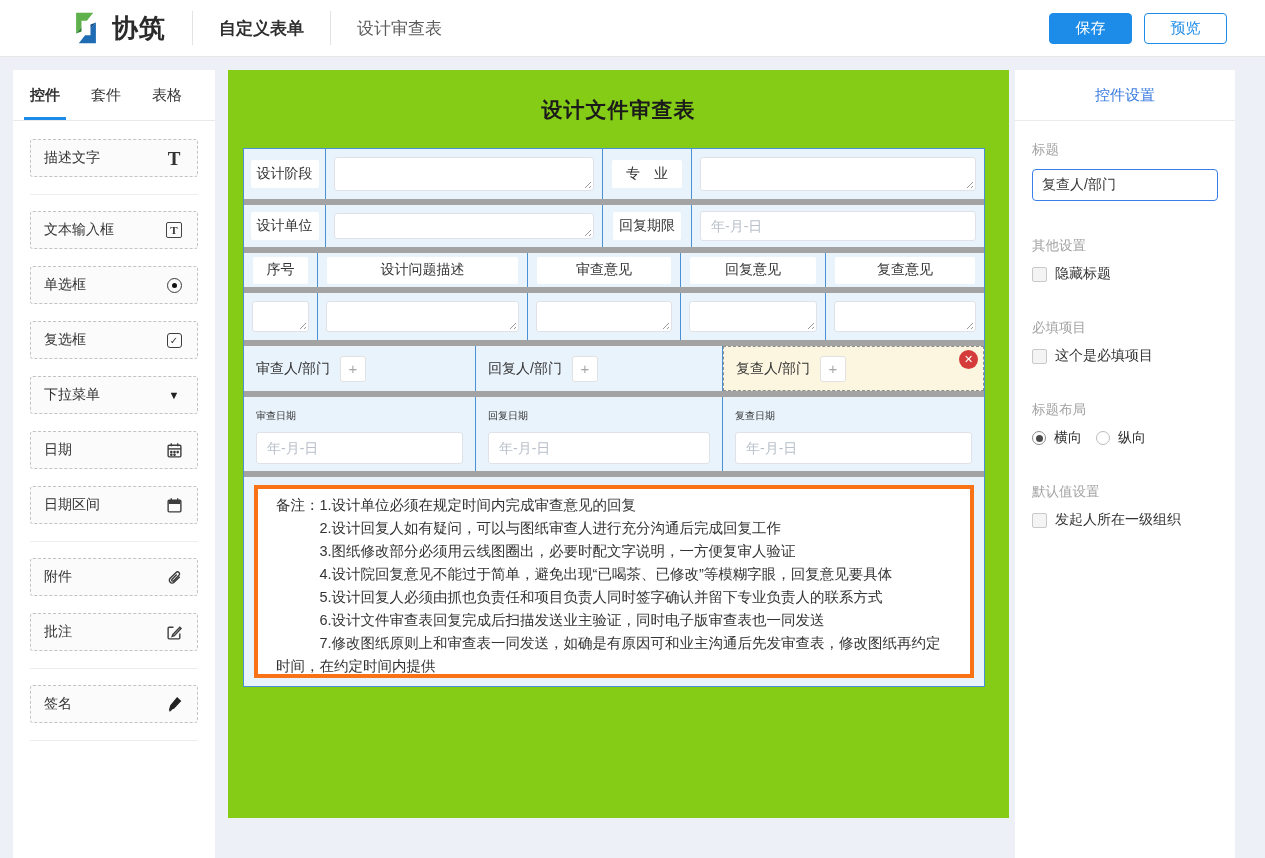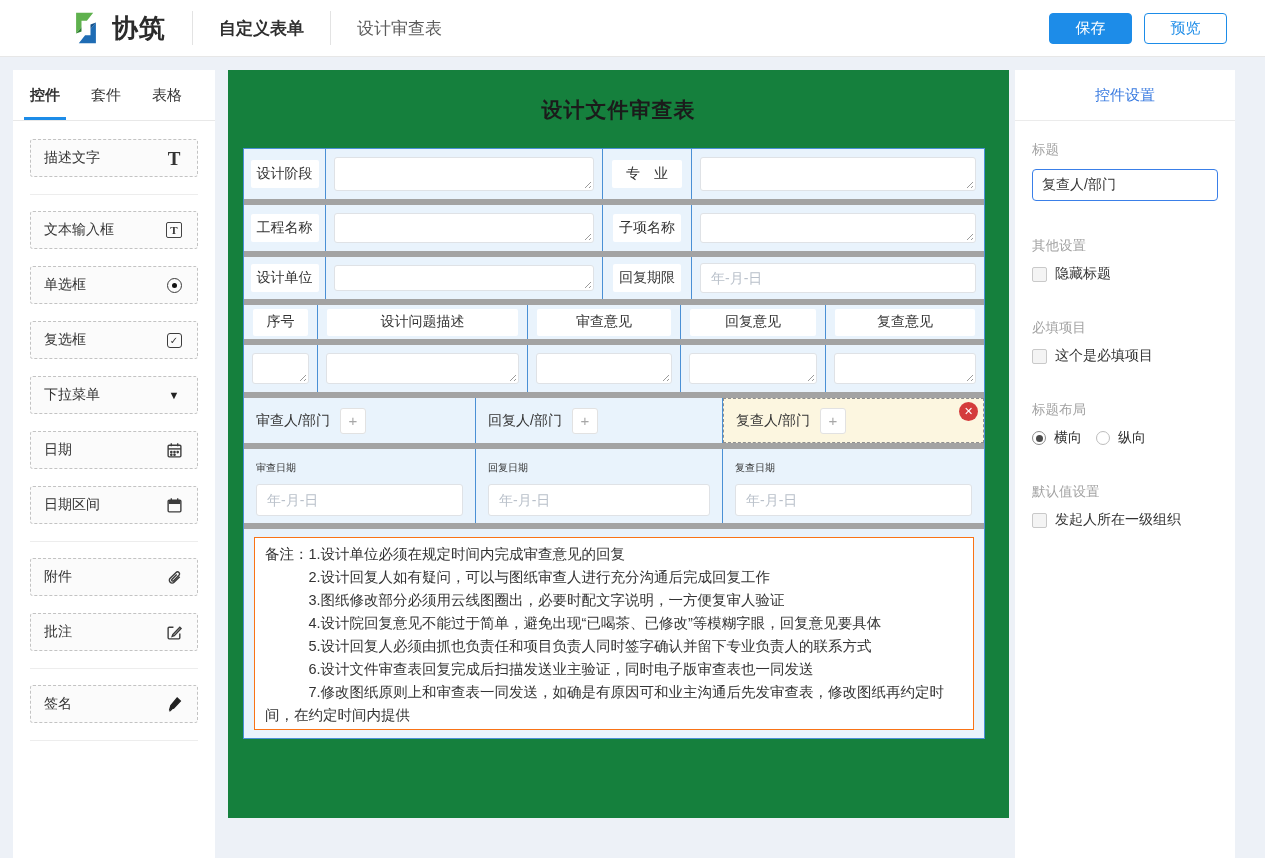--- a/index.html
+++ b/index.html
@@ -15,21 +15,21 @@
   .nav-secondary { font-size:17px; color:#5c5c5c;text-align:center; }
   .spacer { flex:1; }
   .btn { height:31px; width:83px; border-radius:4px; font-size:15px; cursor:pointer; display:inline-flex; align-items:center; justify-content:center; }
   .btn-save { background:#1d8ce8; border:1px solid #1d8ce8; color:#fff; margin-right:12px; }
   .btn-preview { background:#fff; border:1px solid #1d8ce8; color:#1d8ce8; }
 
   
   .layout { display:flex; padding:13px 0 0 13px; height:801px; }
   .sidebar { width:202px; background:#fff; height:788px; flex:none; }
   .gap-a { width:13px; flex:none; }
-  .canvas { width:781px; background:#15803d; height:748px; flex:none; overflow:hidden; }
+  .canvas { width:781px; background:#84cc16; height:748px; flex:none; overflow:hidden; }
   .gap-b { width:6px; flex:none; }
   .settings { width:220px; background:#fff; height:788px; flex:none; }
 
   
   .tabs { display:flex; gap:31px; padding:0 17px; height:51px; align-items:center; border-bottom:1px solid #e8e8e8; position:relative; }
   .tab { font-size:15px; color:#333; cursor:pointer; height:100%; display:flex; align-items:center; position:relative; }
   .tab.active { font-weight:700; }
   .tab.active:after { content:""; position:absolute; left:-6px; right:-6px; bottom:0; height:3px; background:#1d8ce8; }
   .s-items { padding:18px 17px 0 17px; }
   .s-item { height:38px; border:1px dashed #c3c3c3; border-radius:3px; background:#fbfbfb; display:flex; align-items:center; justify-content:space-between; padding:0 13px; margin-bottom:17px; cursor:grab; }
@@ -67,21 +67,21 @@
   .pcell:last-child { border-right:none; }
   .plus-btn { width:26px; height:26px; background:#fff; border:1px solid #e2e2e2; border-radius:3px; color:#a7a7a7; font-size:15px; display:inline-flex; align-items:center; justify-content:center; cursor:pointer; }
   .pcell.selected { background:#fcf6e0; border:1px dashed #8f8f8f; }
   .del-badge { position:absolute; top:3px; right:5px; width:19px; height:19px; border-radius:50%; background:#d43c3c; color:#fff; font-size:11px; font-weight:700; display:flex; align-items:center; justify-content:center; cursor:pointer; }
   .r-dates { grid-template-columns:232px 247px 1fr; height:80px; }
   .dcell { border-right:1px solid #4a90d5; padding:12px 12px 0 12px; }
   .dcell:last-child { border-right:none; }
   .dcell .dlabel { font-size:10px; color:#333; margin-bottom:9px; }
   .dcell .date-input { width:100%; height:32px; }
   .r-notes { grid-template-columns:1fr; height:209px; padding:8px 10px; }
-  .notes-box { background:#fff; border:1px solid #f97316; width:100%; height:100%; padding:5px 10px; font-size:14.5px; line-height:23px; color:#333; overflow:hidden; }
+  .notes-box { background:#fff; border:4px solid #f97316; width:100%; height:100%; padding:5px 18px; font-size:14.5px; line-height:23px; color:#333; overflow:hidden; }
   .note-line { text-indent:3em; }
   .note-line:first-child { text-indent:0; }
 
   
   .set-title { height:51px; display:flex; align-items:center; justify-content:center; color:#3a7be0; font-size:15px; border-bottom:1px solid #ebebeb; }
   .set-body { padding:20px 17px; }
   .set-label { color:#a2a2a2; font-size:13.5px; margin-bottom:10px; }
   .set-input { width:100%; height:32px; border:1px solid #3a7fe8; border-radius:4px; padding:0 9px; font-size:14px; color:#333; font-family:inherit; outline:none; }
   .set-section { margin-top:36px; }
   .check-row, .radio-row { display:flex; align-items:center; gap:8px; font-size:14px; color:#333; cursor:pointer; }
@@ -238,38 +238,20 @@
         <div class="fcell">
             <span class="chip chip-wide">专　业</span>
           </div>
         <div class="fcell">
             <div class="ta">
               <span class="handle"></span>
             </div>
           </div>
       </div>
 
-      <div class="frow r-fields r2">
-        <div class="fcell">
-            <span class="chip">工程名称</span>
-          </div>
-        <div class="fcell">
-            <div class="ta">
-              <span class="handle"></span>
-            </div>
-          </div>
-        <div class="fcell">
-            <span class="chip">子项名称</span>
-          </div>
-        <div class="fcell">
-            <div class="ta">
-              <span class="handle"></span>
-            </div>
-          </div>
-      </div>
 
       <div class="frow r-fields r3">
         <div class="fcell">
             <span class="chip">设计单位</span>
           </div>
         <div class="fcell">
             <div class="ta">
               <span class="handle"></span>
             </div>
           </div>

